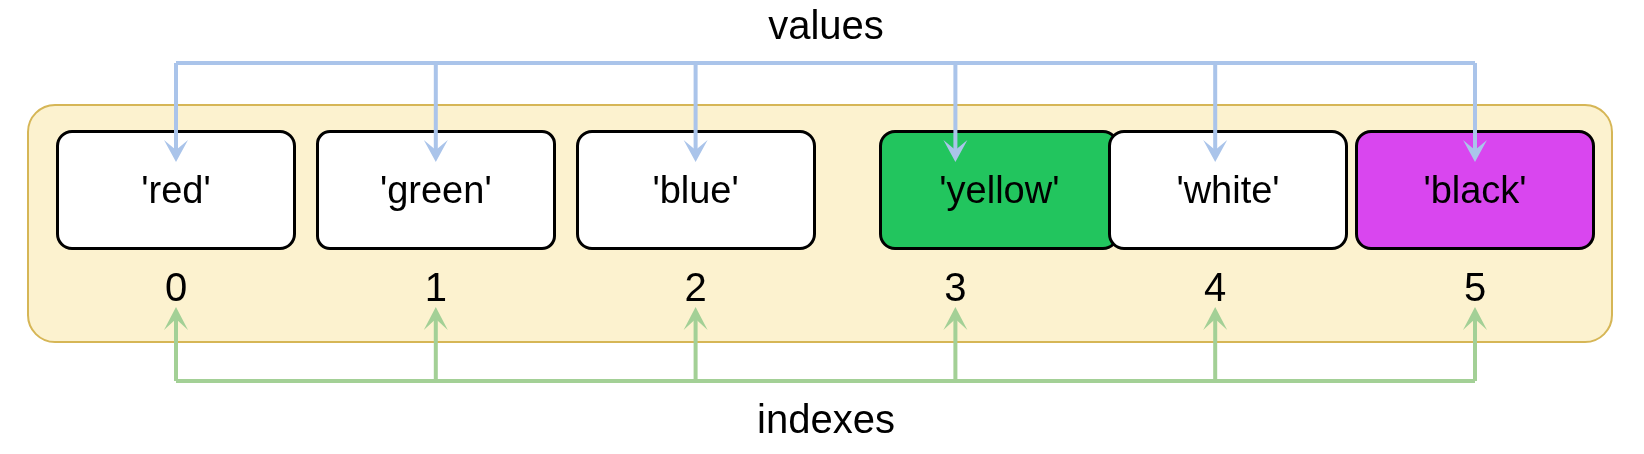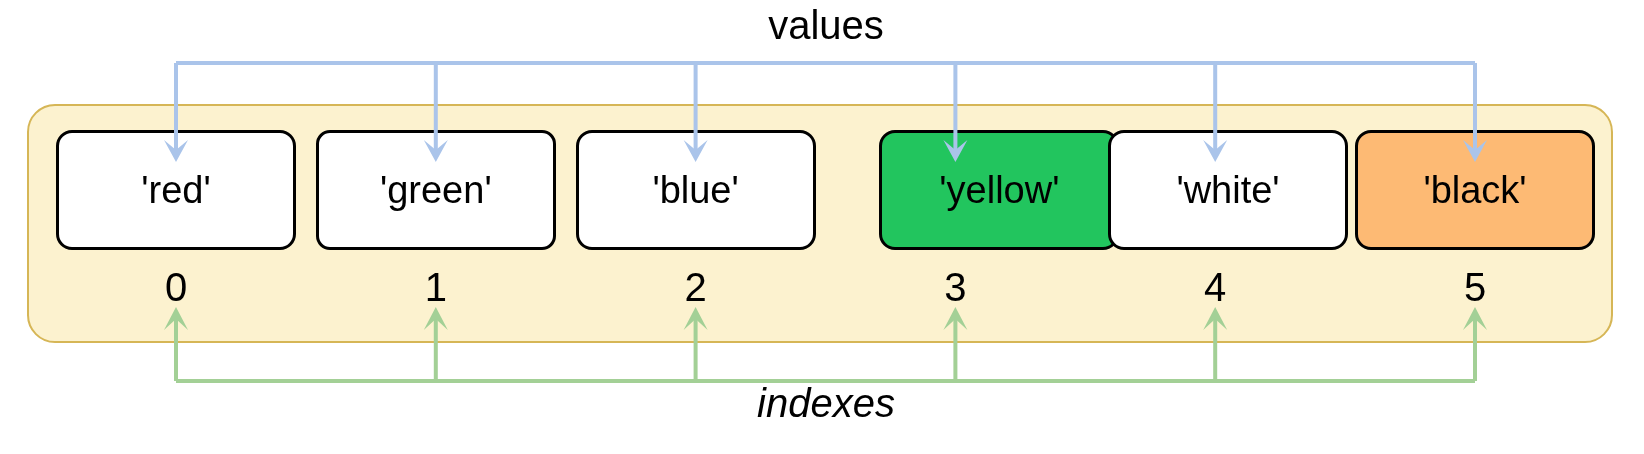--- a/index.html
+++ b/index.html
@@ -20,21 +20,21 @@
     position: absolute;
     left: 16px;
     width: 1620px;
     text-align: center;
     font-size: 40px;
     line-height: 46px;
     color: #000000;
     user-select: none;
   }
   .caption-values { top: 2px; }
-  .caption-indexes { top: 380px; font-style: italic; }
+  .caption-indexes { top: 396px; }
   .list-container {
     position: absolute;
     left: 27px;
     top: 104px;
     width: 1586px;
     height: 239px;
     box-sizing: border-box;
     background: #fcf2cf;
     border: 2.5px solid #d6b656;
     border-radius: 28px;
@@ -98,21 +98,21 @@
       </div>
       <div class="index-label" style="left: 625.6px;">2</div>
       <div class="value-cell" style="left: 835.4px; background: #22c55e; border-color: rgb(0, 0, 0); margin-left: 44px;">
         <span class="value-text">'yellow'</span>
       </div>
       <div class="index-label" style="left: 885.4px;">3</div>
       <div class="value-cell" style="left: 1108px; background: rgb(255, 255, 255); border-color: rgb(0, 0, 0);">
         <span class="value-text">'white'</span>
       </div>
       <div class="index-label" style="left: 1145.2px;">4</div>
-      <div class="value-cell" style="left: 1355px; background: #fdba74; border-color: rgb(0, 0, 0);">
+      <div class="value-cell" style="left: 1355px; background: #d946ef; border-color: rgb(0, 0, 0);">
         <span class="value-text">'black'</span>
       </div>
       <div class="index-label" style="left: 1405px;">5</div>
     </div>
 
   <svg class="arrows-overlay" width="1644" height="454" viewBox="0 0 1644 454" xmlns="http://www.w3.org/2000/svg">
     <g id="values-arrows">
         <path d="M 176 63 H 1475 M 176 63 V 151 M 435.8 63 V 151 M 695.6 63 V 151 M 955.4000000000001 63 V 151 M 1215.2 63 V 151 M 1475 63 V 151" stroke="#aac4ea" stroke-width="4" fill="none"></path>
         <polygon points="164,140 176,162 188,140 176,150" fill="#aac4ea"></polygon>
         <polygon points="423.8,140 435.8,162 447.8,140 435.8,150" fill="#aac4ea"></polygon>

